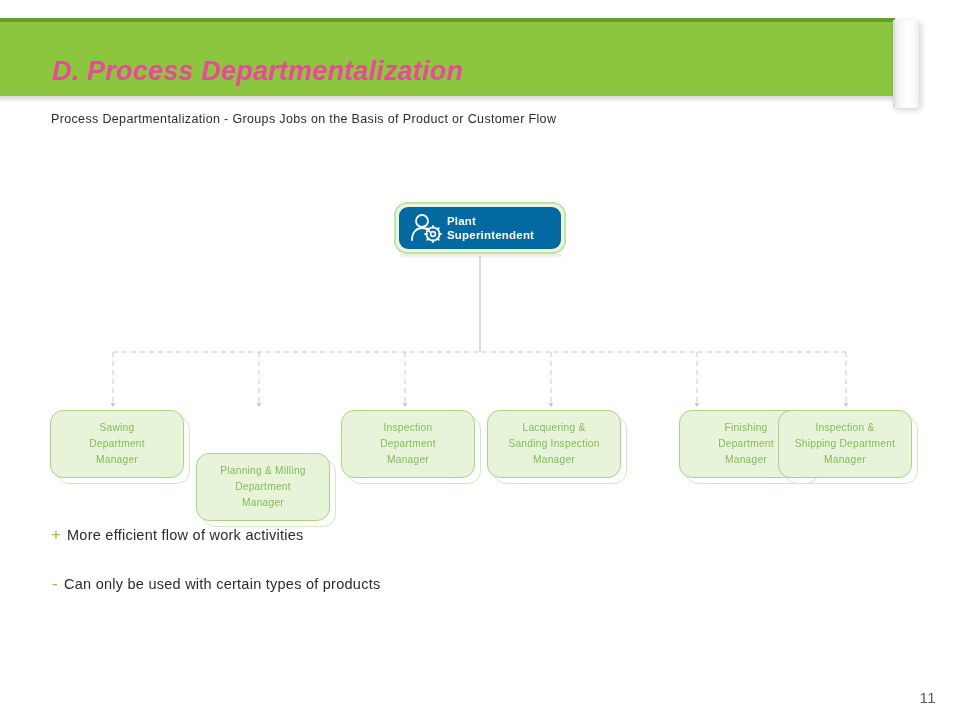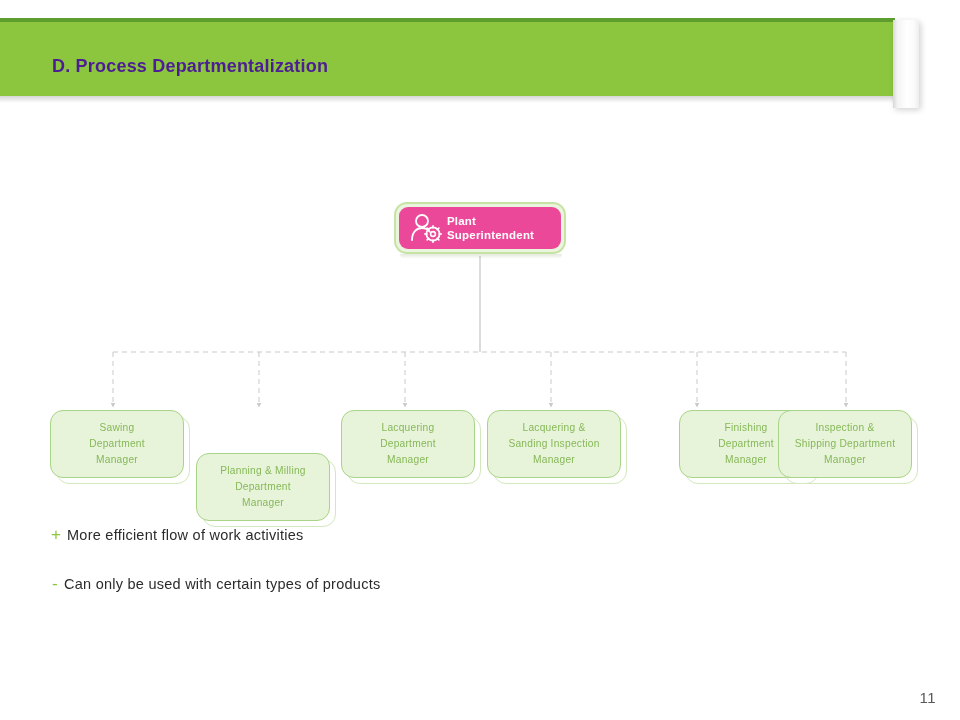--- a/index.html
+++ b/index.html
@@ -62,25 +62,26 @@
     width: 26px;
     height: 88px;
     background: linear-gradient(to right, #d8d8d8 0%, #f4f4f4 18%, #ffffff 55%, #fbfbfb 80%, #eeeeee 100%);
     border-radius: 0 3px 3px 0;
     box-shadow: 2px 2px 6px rgba(0,0,0,0.18);
   }
   .header-title {
     position: absolute;
     left: 52px;
     top: 38px;
-    font-size: 18px;
+    font-size: 27px;
     font-weight: bold;
-    color: #4c1d95;
+    color: #ec4899;
     letter-spacing: 0.2px;
     white-space: nowrap;
+    font-style: italic;
   }
 
   
   .subtitle {
     position: absolute;
     left: 51px;
     top: 112px;
     font-size: 12.5px;
     color: #2b2b2b;
     letter-spacing: 0.35px;
@@ -121,21 +122,21 @@
     border: 2px solid #c7e3a4;
     border-radius: 13px;
     background: #eaf5de;
   }
   .root-inner {
     position: absolute;
     left: 5px; top: 5px;
     width: 162px;
     height: 42px;
     box-sizing: border-box;
-    background: #ec4899;
+    background: #0369a1;
     border-radius: 9px;
     display: flex;
     align-items: center;
   }
   .root-icon {
     width: 40px;
     min-width: 40px;
     height: 34px;
     margin-left: 8px;
     display: flex;
@@ -258,20 +259,21 @@
 <div class="slide">
 
   <div class="header-wrap">
     <div class="header-topstripe"></div>
     <div class="header-band"></div>
     <div class="header-band-shadow"></div>
     <div class="header-curl"></div>
     <div class="header-title">D. Process Departmentalization</div>
   </div>
 
+  <div class="subtitle">Process Departmentalization - Groups Jobs on the Basis of Product or Customer Flow</div>
 
   <div class="chart">
 
     <svg class="connectors" width="960" height="330" viewBox="0 0 960 330">
       <defs>
         <marker id="arrow" viewBox="0 0 10 10" refX="5" refY="5" markerWidth="5" markerHeight="5" orient="auto-start-reverse">
           <path d="M 0 0 L 10 5 L 0 10 z" fill="#c9c9c9"></path>
         </marker>
       </defs>
 
@@ -337,21 +339,21 @@
             <div>Department</div>
             <div>Manager</div>
           </div>
         </div>
       </div>
 
       <div class="dept" style="left:341px;">
         <div class="dept-back"></div>
         <div class="dept-front">
           <div class="dept-label">
-            <div>Lacquering</div>
+            <div>Inspection</div>
             <div>Department</div>
             <div>Manager</div>
           </div>
         </div>
       </div>
 
       <div class="dept" style="left:487px;text-decoration:underline;">
         <div class="dept-back"></div>
         <div class="dept-front">
           <div class="dept-label">

